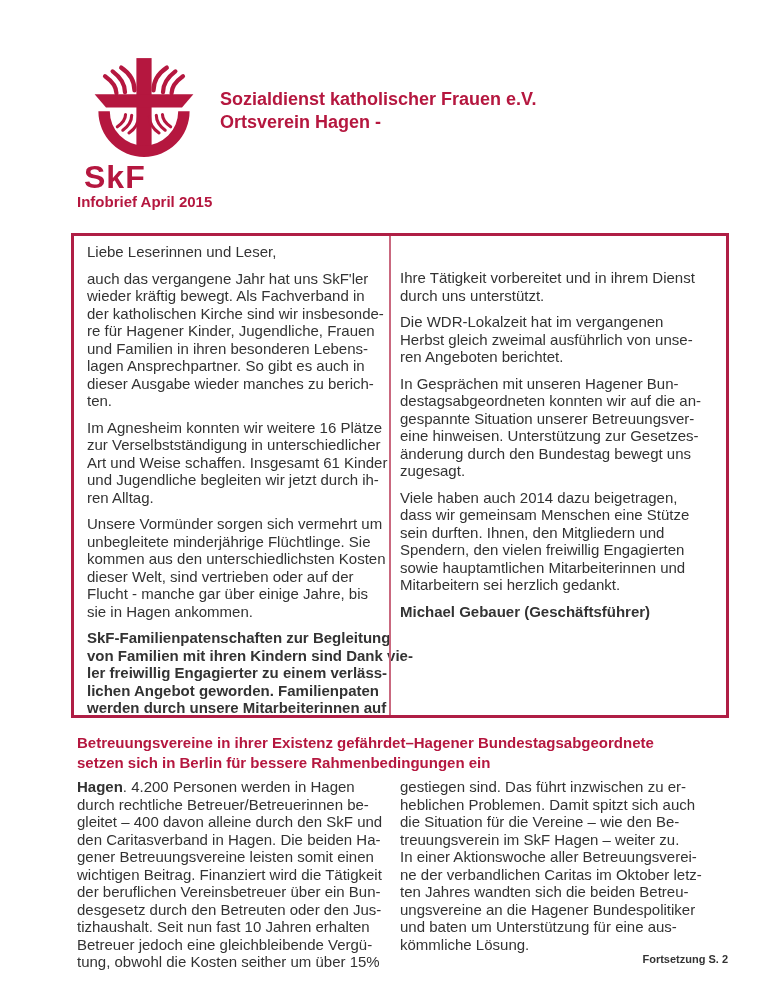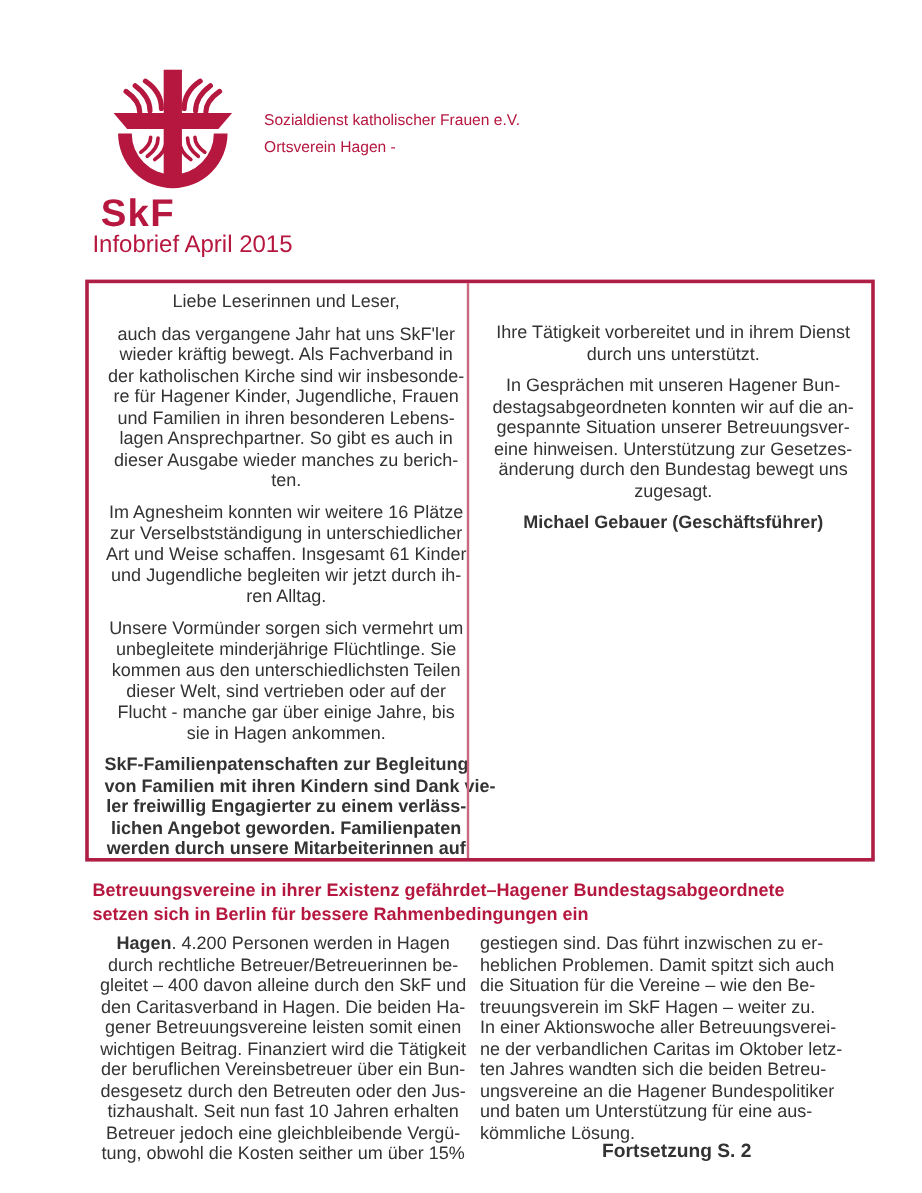--- a/index.html
+++ b/index.html
@@ -16,52 +16,52 @@
     color:var(--text-color,#333);
   }
   .logo{position:absolute;left:84px;top:56px;width:120px;color:var(--brand-red,#B5173F);}
   .logo svg{display:block;margin:0 auto;}
   .logo-word{
     text-align:left;font-weight:bold;font-size:32px;line-height:1;
     letter-spacing:1px;color:var(--brand-red,#B5173F);margin-top:2px;
   }
   .org-name{
     position:absolute;left:220px;top:88px;
-    font-weight:normal;font-size:13px;line-height:23px;
+    font-weight:bold;font-size:18px;line-height:23px;
     color:var(--brand-red,#B5173F);white-space:pre;
   }
   .issue-title{
     position:absolute;left:77px;top:193px;
-    font-weight:normal;font-size:20px;color:var(--brand-red,#B5173F);
+    font-weight:bold;font-size:15px;color:var(--brand-red,#B5173F);
   }
   .letter-box{
     position:absolute;left:71px;top:233px;width:658px;height:485px;
     border:3px solid var(--border-red,#AF1E45);
   }
-  .letter-col{position:absolute;font-size:15px;line-height:17.5px;text-align:center;}
+  .letter-col{position:absolute;font-size:15px;line-height:17.5px;}
   .letter-col p{white-space:pre;margin:0 0 9px 0;}
   .letter-col p:last-child{margin-bottom:0;font-weight:bold;}
   .letter-col-left{left:13px;top:7px;width:303px;}
   .letter-col-right{left:326px;top:33px;width:322px;}
   .column-divider{
     position:absolute;left:315px;top:0;height:479px;width:2px;
     background:var(--divider-pink,#C9687F);
   }
   .headline{
     position:absolute;left:77px;top:733px;width:650px;
     font-weight:bold;font-size:15px;line-height:19.5px;
     color:var(--brand-red,#B5173F);white-space:pre;
   }
   .article-col{position:absolute;top:778px;font-size:15px;line-height:17.5px;}
   .article-col p{white-space:pre;margin:0;}
-  .article-col-left{left:77px;width:318px;text-align:center;}
+  .article-col-left{left:77px;width:318px;}
   .article-col-right{left:400px;width:328px;}
   .lead-word{font-weight:bold;}
   .continuation{
-    text-align:center;font-weight:bold;font-size:16px;margin-top:-2px;
+    text-align:right;font-weight:bold;font-size:11px;margin-top:-2px;
     white-space:normal;
   }
   .flames path{fill:none;stroke:currentColor;stroke-width:4.5;stroke-linecap:round;}
 </style>
 </head>
 <body>
 
 <div class="logo">
   <svg width="114" height="103" viewBox="0 0 120 108" aria-hidden="true">
     <defs>
@@ -106,40 +106,49 @@
 lagen Ansprechpartner. So gibt es auch in
 dieser Ausgabe wieder manches zu berich-
 ten.</p>
     <p>Im Agnesheim konnten wir weitere 16 Plätze
 zur Verselbstständigung in unterschiedlicher
 Art und Weise schaffen. Insgesamt 61 Kinder
 und Jugendliche begleiten wir jetzt durch ih-
 ren Alltag.</p>
     <p>Unsere Vormünder sorgen sich vermehrt um
 unbegleitete minderjährige Flüchtlinge. Sie
-kommen aus den unterschiedlichsten Teilen
+kommen aus den unterschiedlichsten Kosten
 dieser Welt, sind vertrieben oder auf der
 Flucht - manche gar über einige Jahre, bis
 sie in Hagen ankommen.</p>
     <p>SkF-Familienpatenschaften zur Begleitung
 von Familien mit ihren Kindern sind Dank vie-
 ler freiwillig Engagierter zu einem verläss-
 lichen Angebot geworden. Familienpaten
 werden durch unsere Mitarbeiterinnen auf</p>
   </div>
   <div class="column-divider"></div>
   <div class="letter-col letter-col-right">
     <p>Ihre Tätigkeit vorbereitet und in ihrem Dienst
 durch uns unterstützt.</p>
+    <p>Die WDR-Lokalzeit hat im vergangenen
+Herbst gleich zweimal ausführlich von unse-
+ren Angeboten berichtet.</p>
     <p>In Gesprächen mit unseren Hagener Bun-
 destagsabgeordneten konnten wir auf die an-
 gespannte Situation unserer Betreuungsver-
 eine hinweisen. Unterstützung zur Gesetzes-
 änderung durch den Bundestag bewegt uns
 zugesagt.</p>
+    <p>Viele haben auch 2014 dazu beigetragen,
+dass wir gemeinsam Menschen eine Stütze
+sein durften. Ihnen, den Mitgliedern und
+Spendern, den vielen freiwillig Engagierten
+sowie hauptamtlichen Mitarbeiterinnen und
+Mitarbeitern sei herzlich gedankt.</p>
     <p>Michael Gebauer (Geschäftsführer)</p>
   </div>
 </section>
 
 <h2 class="headline">Betreuungsvereine in ihrer Existenz gefährdet–Hagener Bundestagsabgeordnete
 setzen sich in Berlin für bessere Rahmenbedingungen ein</h2>
 
 <section class="article-col article-col-left">
   <p><span class="lead-word">Hagen</span><span>. 4.200 Personen werden in Hagen
 durch rechtliche Betreuer/Betreuerinnen be-

